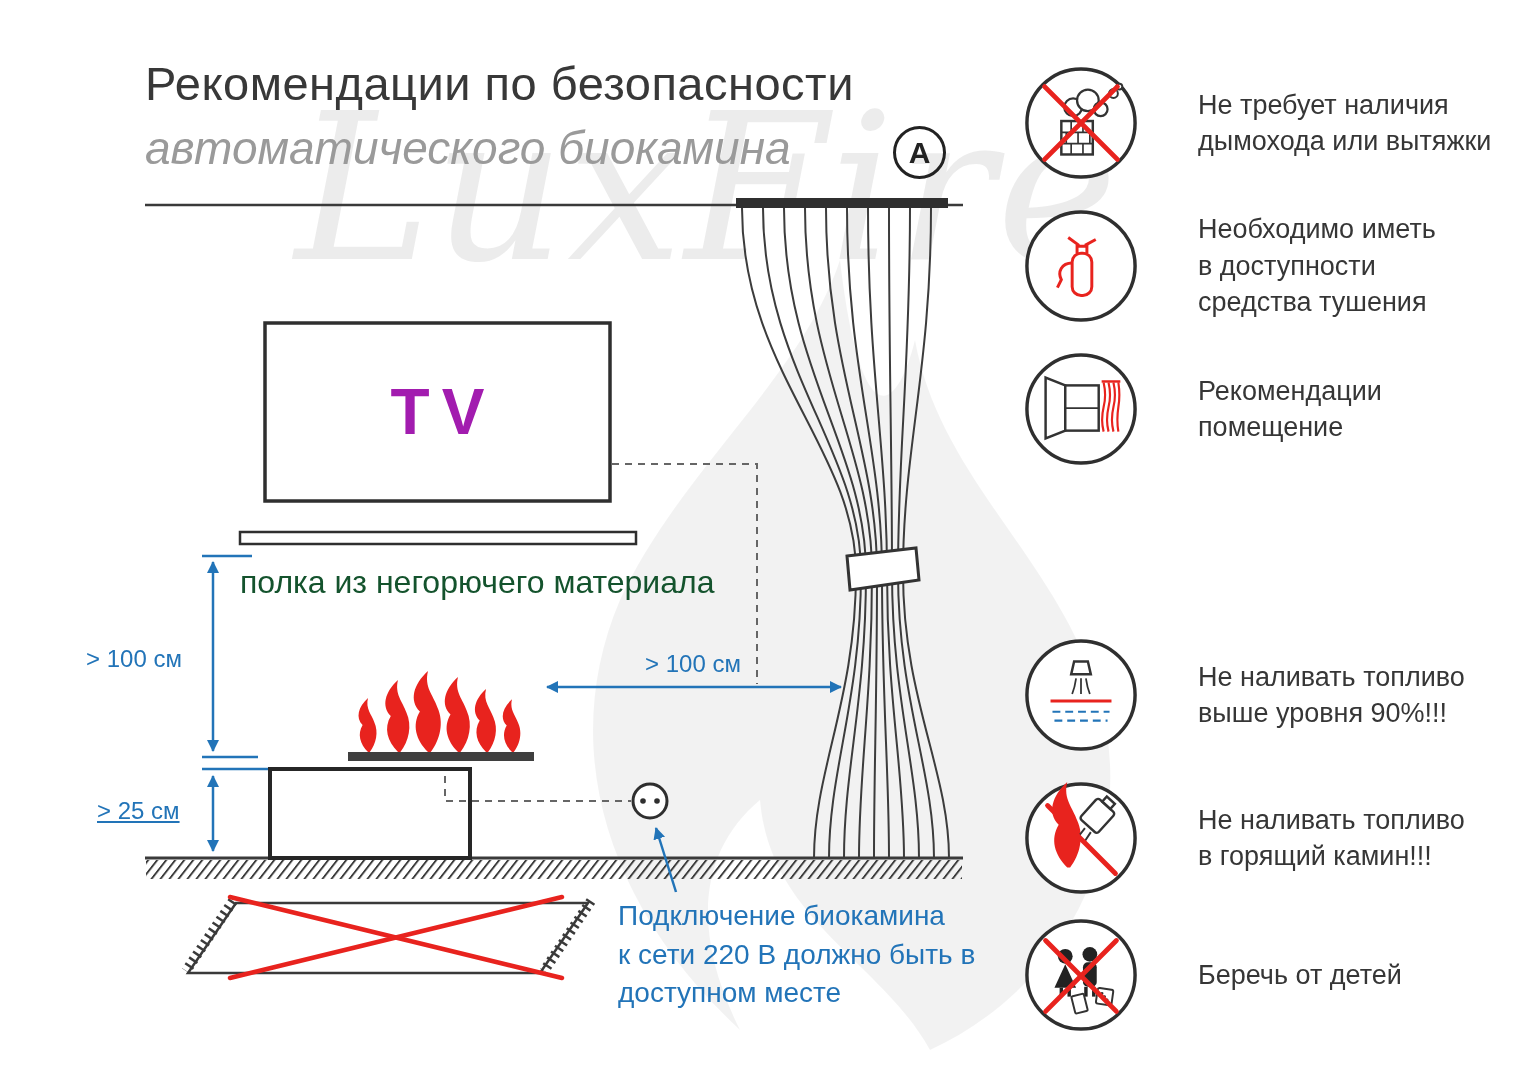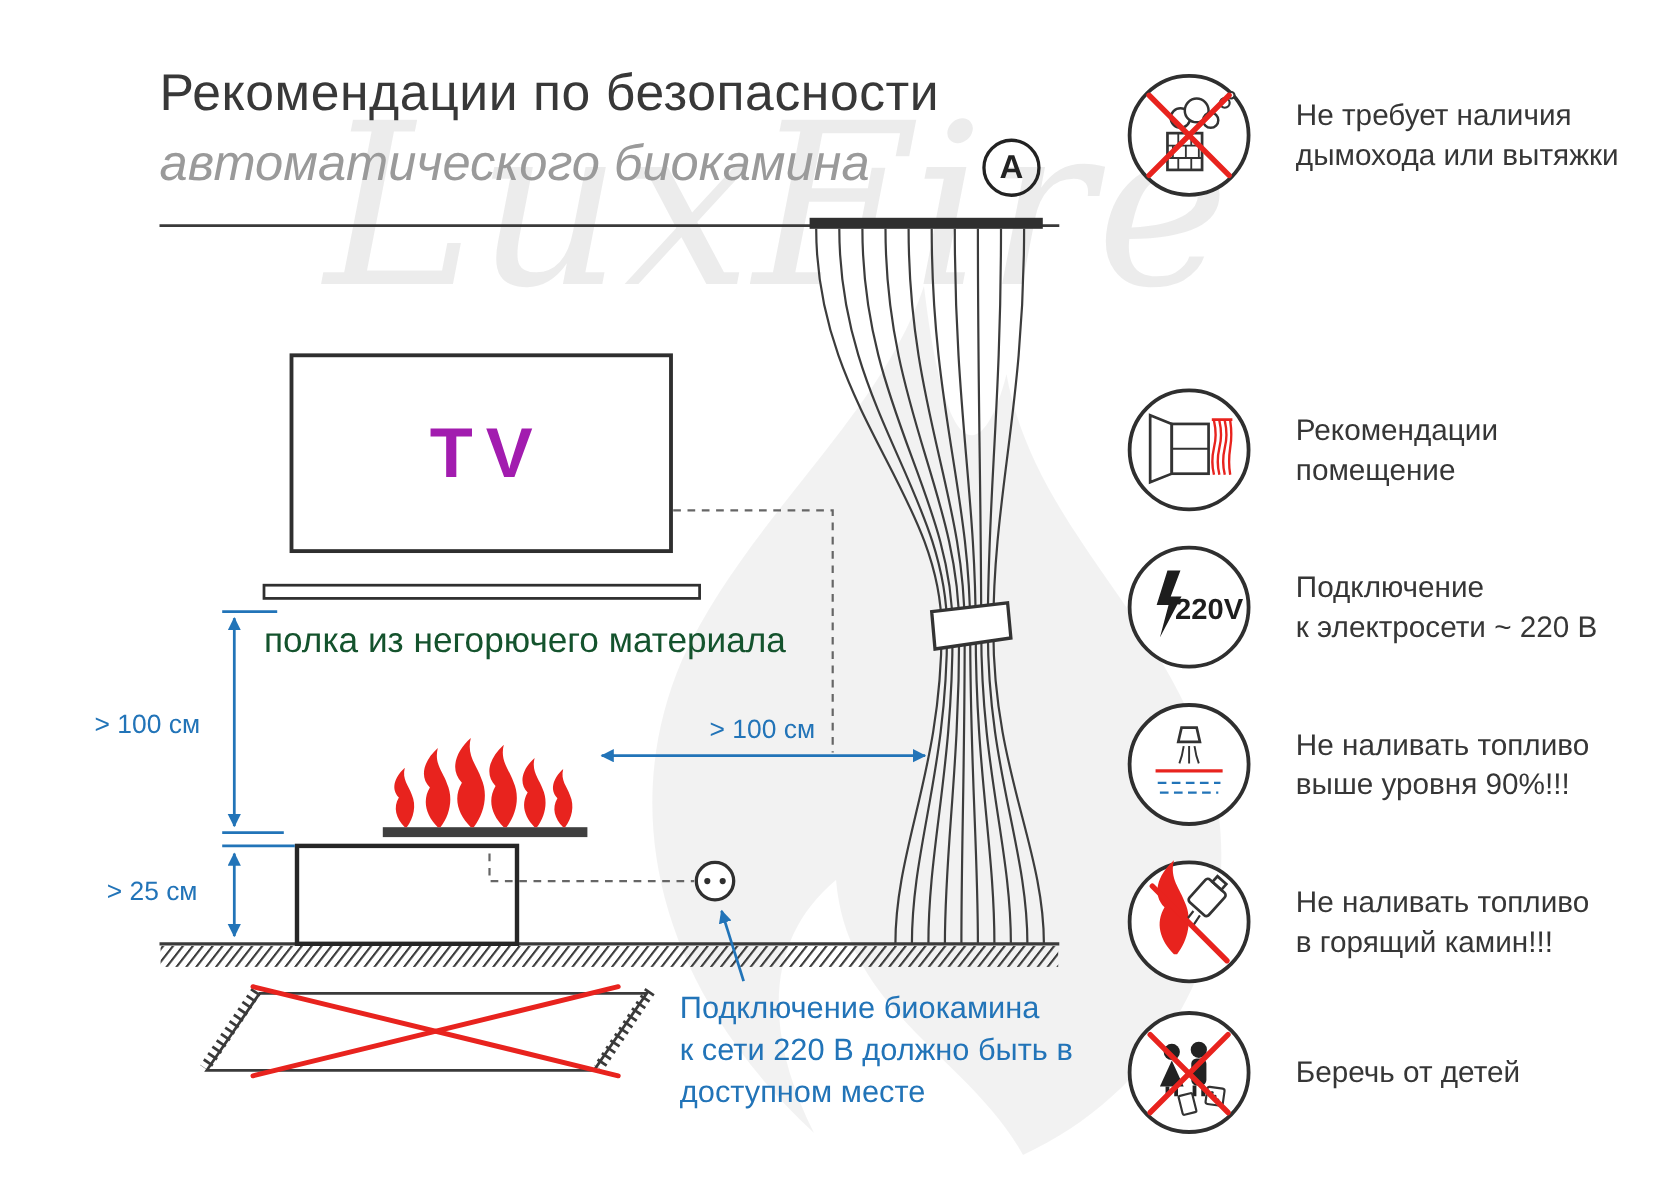--- a/index.html
+++ b/index.html
@@ -21,27 +21,27 @@
   
   .diagram{position:absolute;left:0;top:0;width:1527px;height:1080px;z-index:2;}
 
   
   .overlay{position:absolute;z-index:3;}
   .tv-label{left:265px;top:323px;width:345px;height:178px;display:flex;align-items:center;justify-content:center;
     font-size:64px;font-weight:700;letter-spacing:12px;text-indent:12px;color:#a21caf;}
   .shelf-label{left:240px;top:564px;font-size:32px;color:#14532d;}
   .dim{color:#2274b8;font-size:24px;white-space:nowrap;}
   .dim-v1{left:86px;top:645px;}
-  .dim-v2{left:97px;top:797px;}
+  .dim-v2{left:97px;top:797px;text-decoration:underline;}
   .dim-h{left:543px;top:650px;width:300px;text-align:center;}
   .socket-note{left:618px;top:897px;width:380px;font-size:28px;color:#2274b8;line-height:1.38;white-space:pre-line;}
 
   
   .safety-list{position:absolute;left:1022px;top:0;width:505px;height:1080px;z-index:3;}
-  .safety-item{position:absolute;left:0;display:flex;align-items:center;gap:38px;}
+  .safety-item{position:absolute;left:0;display:flex;align-items:center;gap:58px;}
   .icon-wrap{width:118px;height:118px;flex:0 0 auto;}
   .icon-wrap svg{width:118px;height:118px;display:block;}
   .caption{font-size:27px;color:#363636;line-height:1.35;white-space:pre-line;}
   .it1{top:64px;} .it2{top:207px;} .it3{top:350px;} .it4{top:493px;}
   .it5{top:636px;} .it6{top:779px;} .it7{top:916px;}
   svg text{font-family:"Liberation Sans","DejaVu Sans",sans-serif;}
 </style>
 </head>
 <body>
 
@@ -151,50 +151,56 @@
           <circle cx="93" cy="30" r="4.5" fill="#fff" stroke="#333" stroke-width="2"></circle>
           <circle cx="99" cy="23" r="3" fill="#fff" stroke="#333" stroke-width="2"></circle>
           <line x1="23" y1="23" x2="97" y2="97" stroke="#e8231e" stroke-width="5" stroke-linecap="round"></line>
           <line x1="97" y1="23" x2="23" y2="97" stroke="#e8231e" stroke-width="5" stroke-linecap="round"></line>
         </svg>
       </div>
       <div class="caption">Не требует наличия
 дымохода или вытяжки</div>
     </div>
 
+    <div class="safety-item it2">
+      <div class="icon-wrap">
+        <svg viewBox="0 0 120 120">
+          <circle cx="60" cy="60" r="55" fill="#fff" stroke="#2f2f2f" stroke-width="3.5"></circle>
+          <g fill="none" stroke="#e8231e" stroke-width="3">
+            <rect x="51" y="47" width="20" height="43" rx="9"></rect>
+            <path d="M56 47 V40 H66 V47"></path>
+            <path d="M58 39 L47 31"></path>
+            <path d="M64 39 L75 33"></path>
+            <path d="M51 57 C40 57 36 66 40 74 L36 82"></path>
+          </g>
+        </svg>
+      </div>
+      <div class="caption">Необходимо иметь
+в доступности
+средства тушения</div>
+    </div>
 
     <div class="safety-item it3">
       <div class="icon-wrap">
         <svg viewBox="0 0 120 120">
           <circle cx="60" cy="60" r="55" fill="#fff" stroke="#2f2f2f" stroke-width="3.5"></circle>
           <polygon points="44,36 24,28 24,90 44,82" fill="#fff" stroke="#333" stroke-width="2.5"></polygon>
           <rect x="44" y="36" width="34" height="46" fill="#fff" stroke="#333" stroke-width="2.5"></rect>
           <line x1="44" y1="59" x2="78" y2="59" stroke="#333" stroke-width="1.8"></line>
           <line x1="81" y1="32" x2="100" y2="32" stroke="#e8231e" stroke-width="2.5"></line>
           <path d="M83 33 q3 13 0 25 q-3 13 0 25" stroke="#e8231e" stroke-width="2.2" fill="none"></path>
           <path d="M88 33 q3 13 0 25 q-3 13 0 25" stroke="#e8231e" stroke-width="2.2" fill="none"></path>
           <path d="M93 33 q3 13 0 25 q-3 13 0 25" stroke="#e8231e" stroke-width="2.2" fill="none"></path>
           <path d="M98 33 q2 13 0 25 q-2 13 0 25" stroke="#e8231e" stroke-width="2.2" fill="none"></path>
         </svg>
       </div>
       <div class="caption">Рекомендации
 помещение</div>
     </div>
 
-    <div class="safety-item it4">
-      <div class="icon-wrap">
-        <svg viewBox="0 0 120 120">
-          <circle cx="60" cy="60" r="55" fill="#fff" stroke="#2f2f2f" stroke-width="3.5"></circle>
-          <polygon points="40,26 52,26 43,50 53,50 33,88 41,58 30,58" fill="#1d1d1d"></polygon>
-          <text x="47" y="71" font-size="27" font-weight="bold" fill="#1d1d1d">220V</text>
-        </svg>
-      </div>
-      <div class="caption">Подключение
-к электросети ~ 220 В</div>
-    </div>
 
     <div class="safety-item it5">
       <div class="icon-wrap">
         <svg viewBox="0 0 120 120">
           <circle cx="60" cy="60" r="55" fill="#fff" stroke="#2f2f2f" stroke-width="3.5"></circle>
           <path d="M53 26 H67 L70 39 H50 Z" fill="#fff" stroke="#333" stroke-width="2.5"></path>
           <path d="M55 43 C54 50 53 54 51 59" stroke="#333" stroke-width="1.8" fill="none"></path>
           <path d="M60 43 V59" stroke="#333" stroke-width="1.8" fill="none"></path>
           <path d="M65 43 C66 50 67 54 69 59" stroke="#333" stroke-width="1.8" fill="none"></path>
           <line x1="29" y1="66" x2="91" y2="66" stroke="#e8231e" stroke-width="3"></line>

